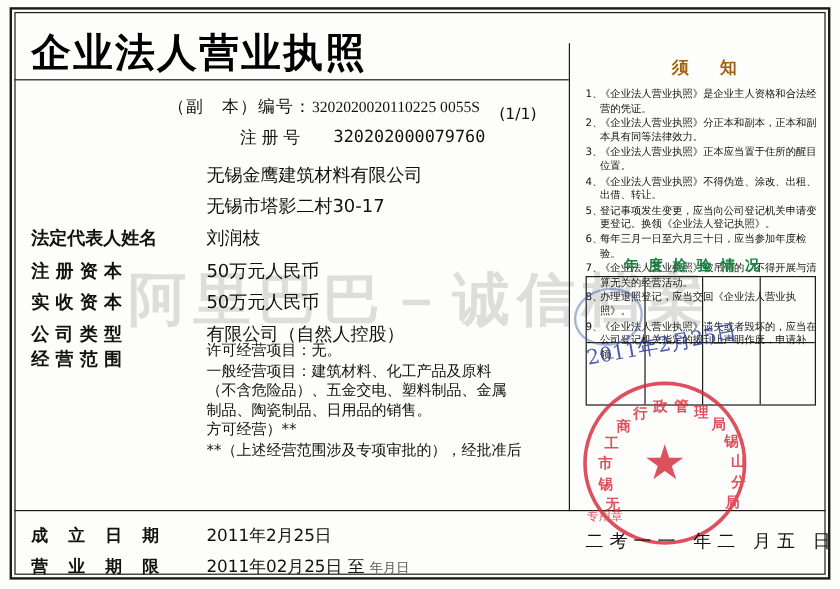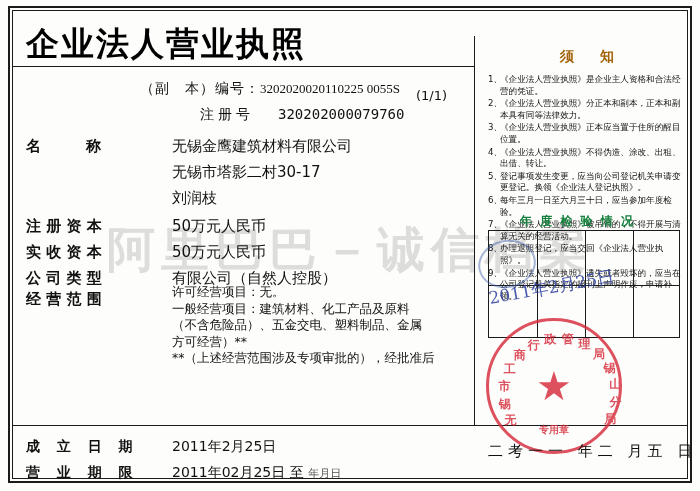--- a/index.html
+++ b/index.html
@@ -295,24 +295,24 @@
     font-size: 12px;
     font-weight: bold;
     color: #d62b3b;
     transform-origin: 0 0;
   }
   .seal .seal-bottom {
     position: absolute;
     left: 0;
     bottom: 14px;
     width: 100%;
-    text-align: center;
+    text-align: left;
     font-size: 10px;
     color: #d62b3b;
-    font-weight: bold;
+    font-weight: normal;
   }
 
   
   .blue-seal {
     position: absolute;
     left: 478px;
     top: 240px;
     width: 54px;
     height: 44px;
     border-radius: 50%;
@@ -349,41 +349,42 @@
   <div class="h-bottom"></div>
 
   <div class="fuben-line">
     <span>（副　本）编号：</span><span class="code">3202020020110225 0055S</span>
   </div>
   <div class="page-idx">(1/1)</div>
 
   <div class="reg-no-label">注册号</div>
   <div class="reg-no-value">320202000079760</div>
 
-  <div class="field-label" style="top:137px">名　　　称</div>
   <div class="field-value" style="top:137px">无锡金鹰建筑材料有限公司</div>
 
   <div class="field-value" style="top:163px">无锡市塔影二村30-17</div>
 
+  <div class="field-label" style="top:189px">法定代表人姓名</div>
   <div class="field-value" style="top:189px">刘润枝</div>
 
   <div class="field-label" style="top:217px">注 册 资 本</div>
   <div class="field-value" style="top:217px">50万元人民币</div>
 
   <div class="field-label" style="top:243px">实 收 资 本</div>
   <div class="field-value" style="top:243px">50万元人民币</div>
 
   <div class="field-label" style="top:269px">公 司 类 型</div>
   <div class="field-value" style="top:269px">有限公司（自然人控股）</div>
 
   <div class="field-label" style="top:290px">经 营 范 围</div>
   <div class="scope-block">
     <div>许可经营项目：无。</div>
     <div>一般经营项目：建筑材料、化工产品及原料</div>
     <div>（不含危险品）、五金交电、塑料制品、金属</div>
+    <div>制品、陶瓷制品、日用品的销售。</div>
     <div>方可经营）**</div>
     <div>**（上述经营范围涉及专项审批的），经批准后</div>
   </div>
 
   <div class="notice-title">须　知</div>
   <div class="notice-list">
     <div class="item">
         <div class="num">1、</div>
         <div class="txt">《企业法人营业执照》是企业主人资格和合法经营的凭证。</div>
       </div>

